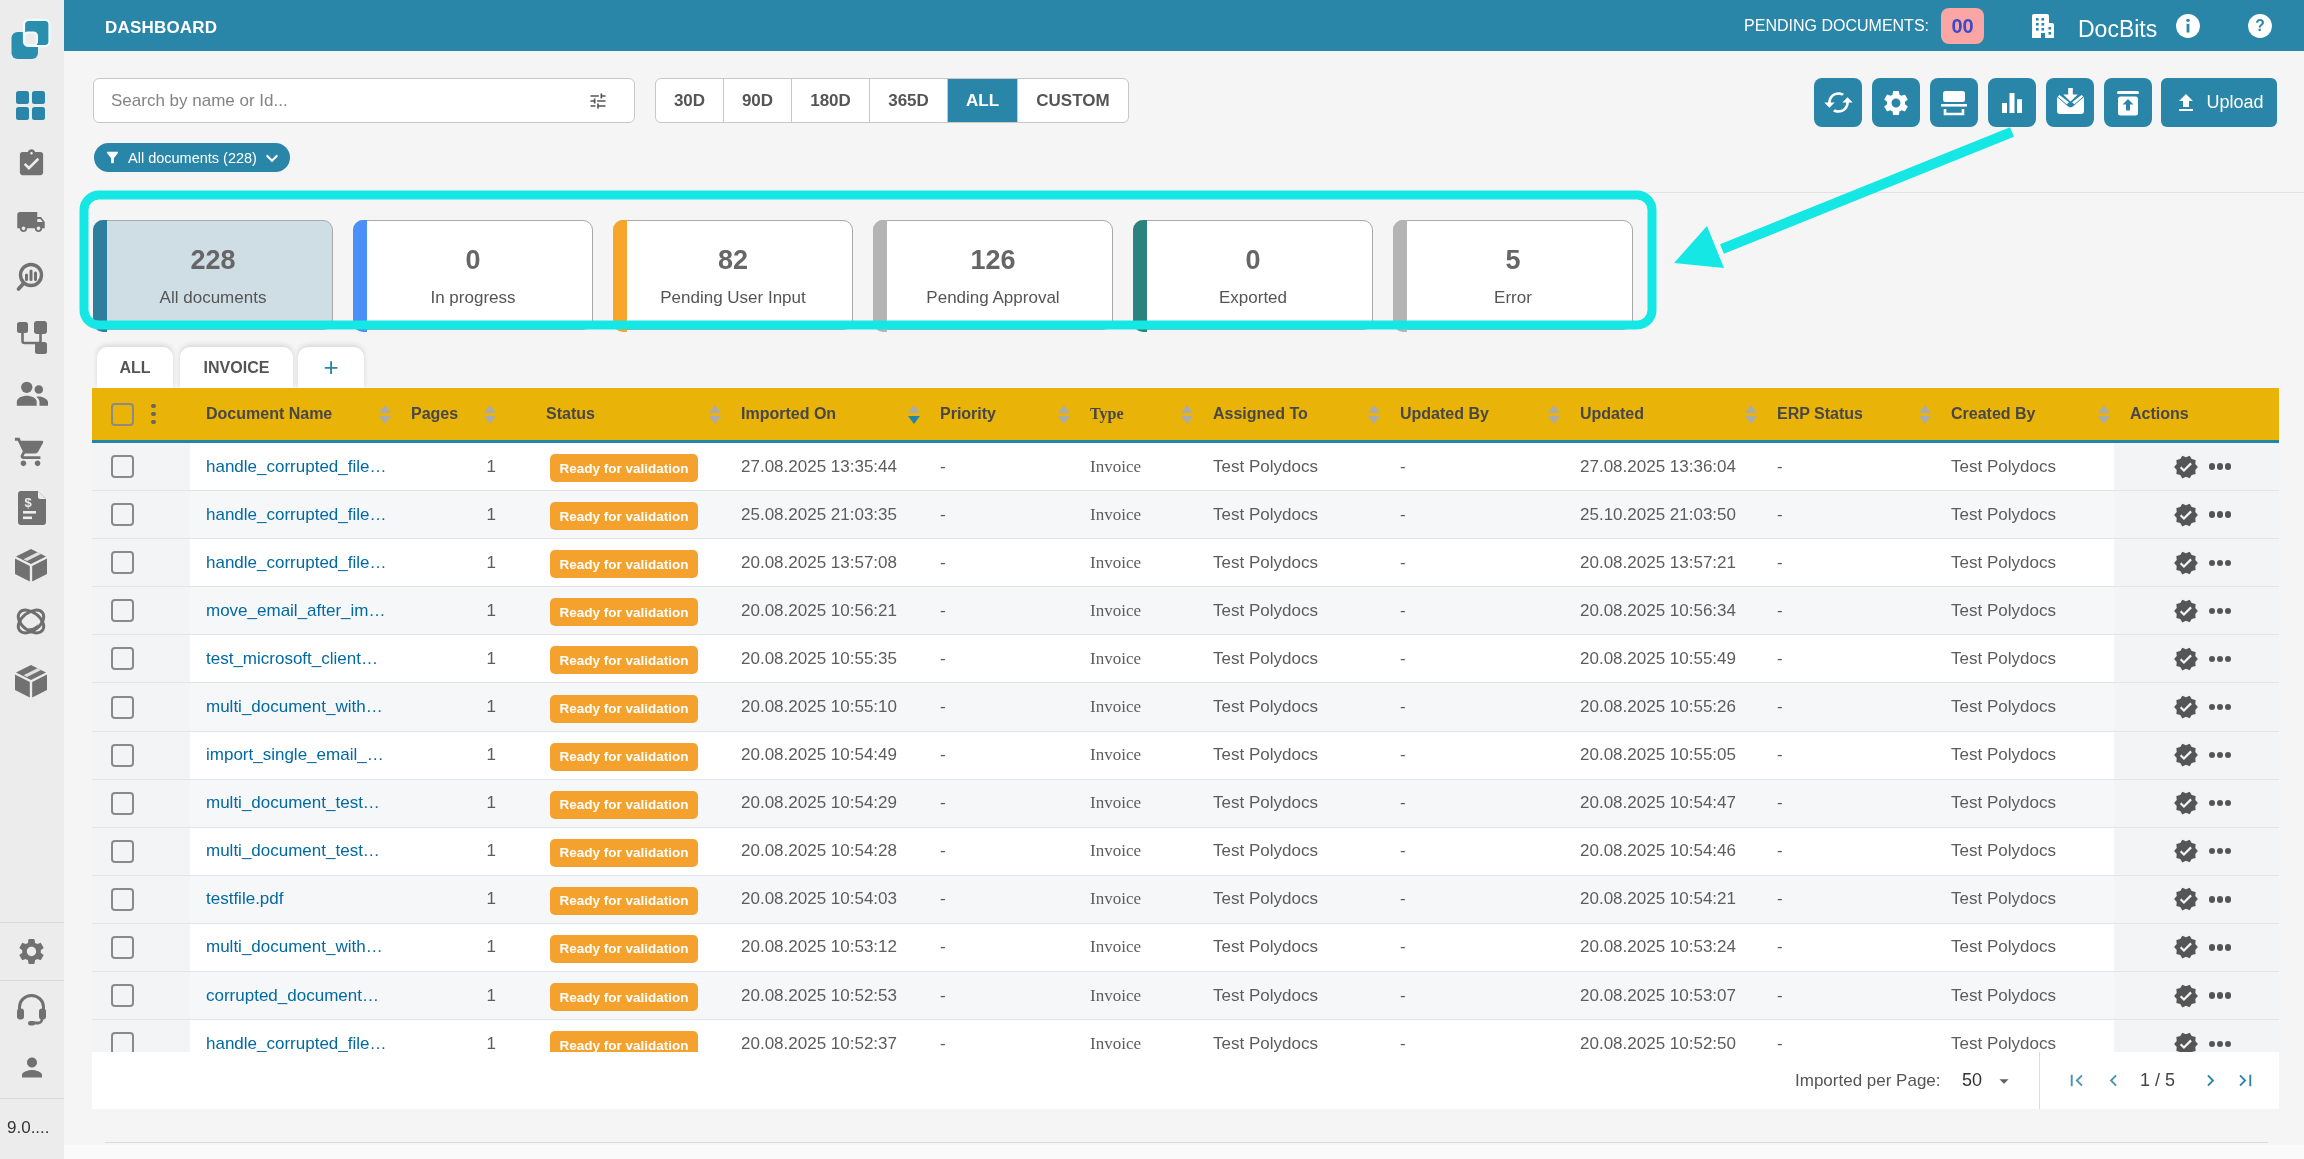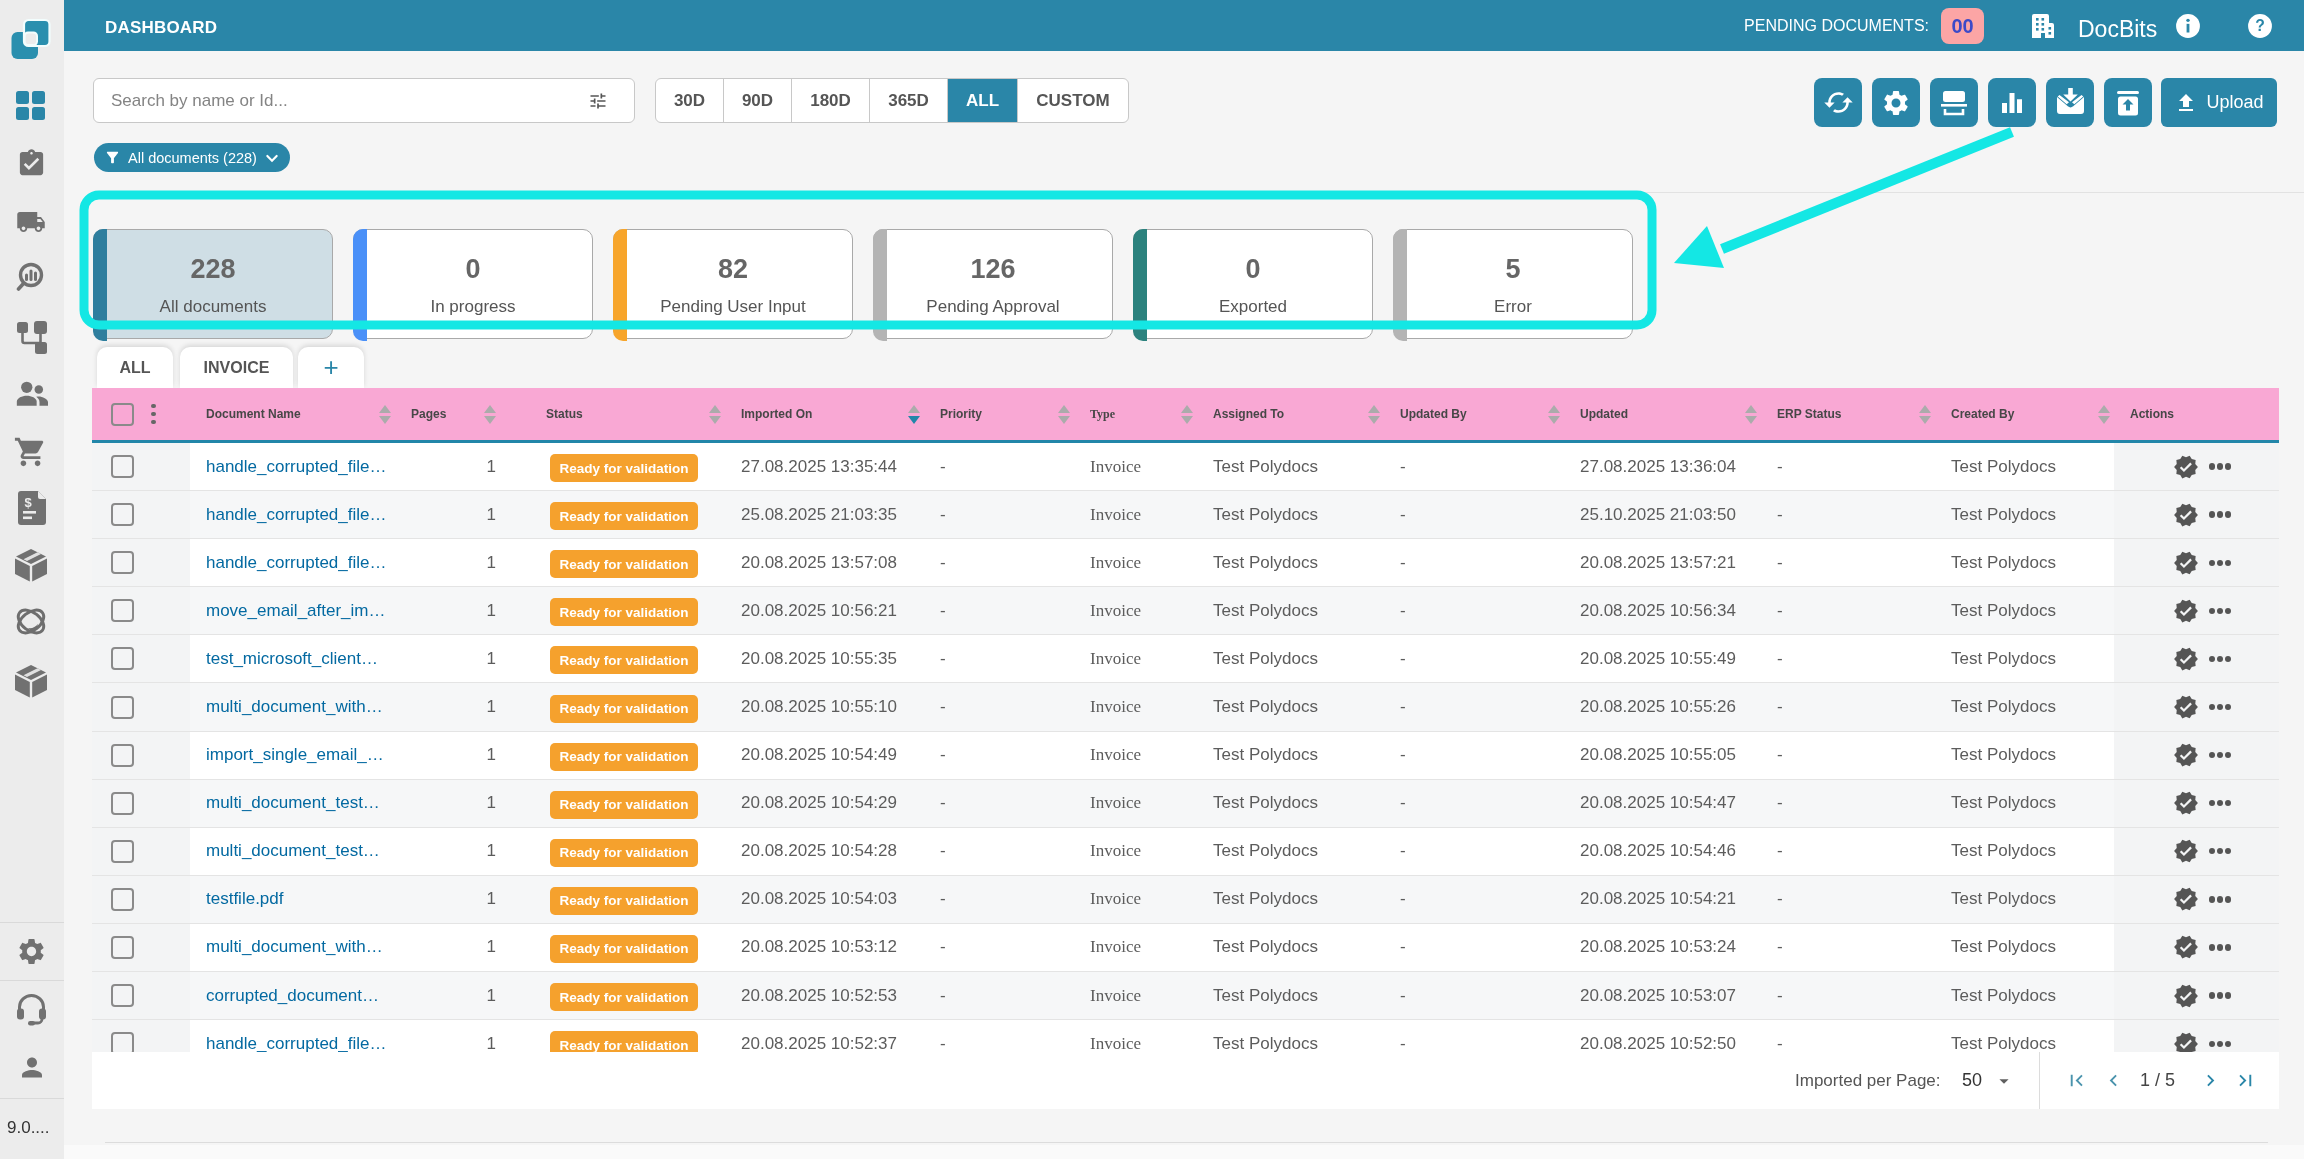--- a/index.html
+++ b/index.html
@@ -35,36 +35,36 @@
 .upload { position:absolute; left:2161px; top:78px; width:116px; height:49px; background:#2a86a8; border-radius:6px;
   color:#fff; font-size:18px; display:flex; align-items:center; justify-content:center; gap:8px; }
 
 
 .chip { position:absolute; left:94px; top:143px; height:29px; background:#2a86a8; border-radius:15px;
   color:#fff; font-size:14.5px; display:flex; align-items:center; padding:0 10px 0 10px; gap:7px; }
 
 .divider-top { position:absolute; left:92px; top:192px; width:2212px; border-top:1px solid #e2e2e2; }
 
 
-.card { position:absolute; top:229px; width:240px; height:110px; background:#fff; border:1px solid #a9a9a9;
+.card { position:absolute; top:220px; width:240px; height:110px; background:#fff; border:1px solid #a9a9a9;
   border-radius:10px; text-align:center; }
 .card .bar { position:absolute; left:-1px; top:-1px; width:14px; height:112px; border-radius:10px 0 0 10px; }
 .card .num { margin-top:24px; font-size:27px; font-weight:bold; color:#666; }
 .card .lbl { margin-top:12px; font-size:17px; color:#555; }
 
 
 .tab { position:absolute; top:347px; height:41px; background:#fff; border-radius:10px 10px 0 0;
   box-shadow:0 -2px 5px rgba(0,0,0,.12); display:flex; align-items:center; justify-content:center;
   font-size:16px; font-weight:bold; color:#555; }
 
 
 .table { position:absolute; left:92px; top:388px; width:2187px; height:665px; background:#fff; overflow:hidden; }
 .thead .c-name { color:#474747; }
-.thead { display:flex; height:55px; border-bottom:3px solid #2286a9; background:#f9a8d4;
-  font-size:12px; font-weight:bold; color:#474747; }
+.thead { display:flex; height:55px; border-bottom:3px solid #2286a9; background:#eab308;
+  font-size:16px; font-weight:bold; color:#474747; }
 .th { display:flex; align-items:center; justify-content:space-between; padding:0 4px 0 16px; }
 .sorts { display:flex; flex-direction:column; gap:3px; }
 .tri-u { width:0; height:0; border-left:6px solid transparent; border-right:6px solid transparent;
   border-bottom:8px solid #ababab; }
 .tri-d { width:0; height:0; border-left:6px solid transparent; border-right:6px solid transparent;
   border-top:8px solid #ababab; }
 .tri-d.on { border-top-color:#2286a9; }
 .row { display:flex; height:48.1px; border-bottom:1px solid #e4e4e4; font-size:17px; color:#5c5c5c;
   background:#fff; align-items:center; }
 .row.odd { background:#f6f7f8; }

